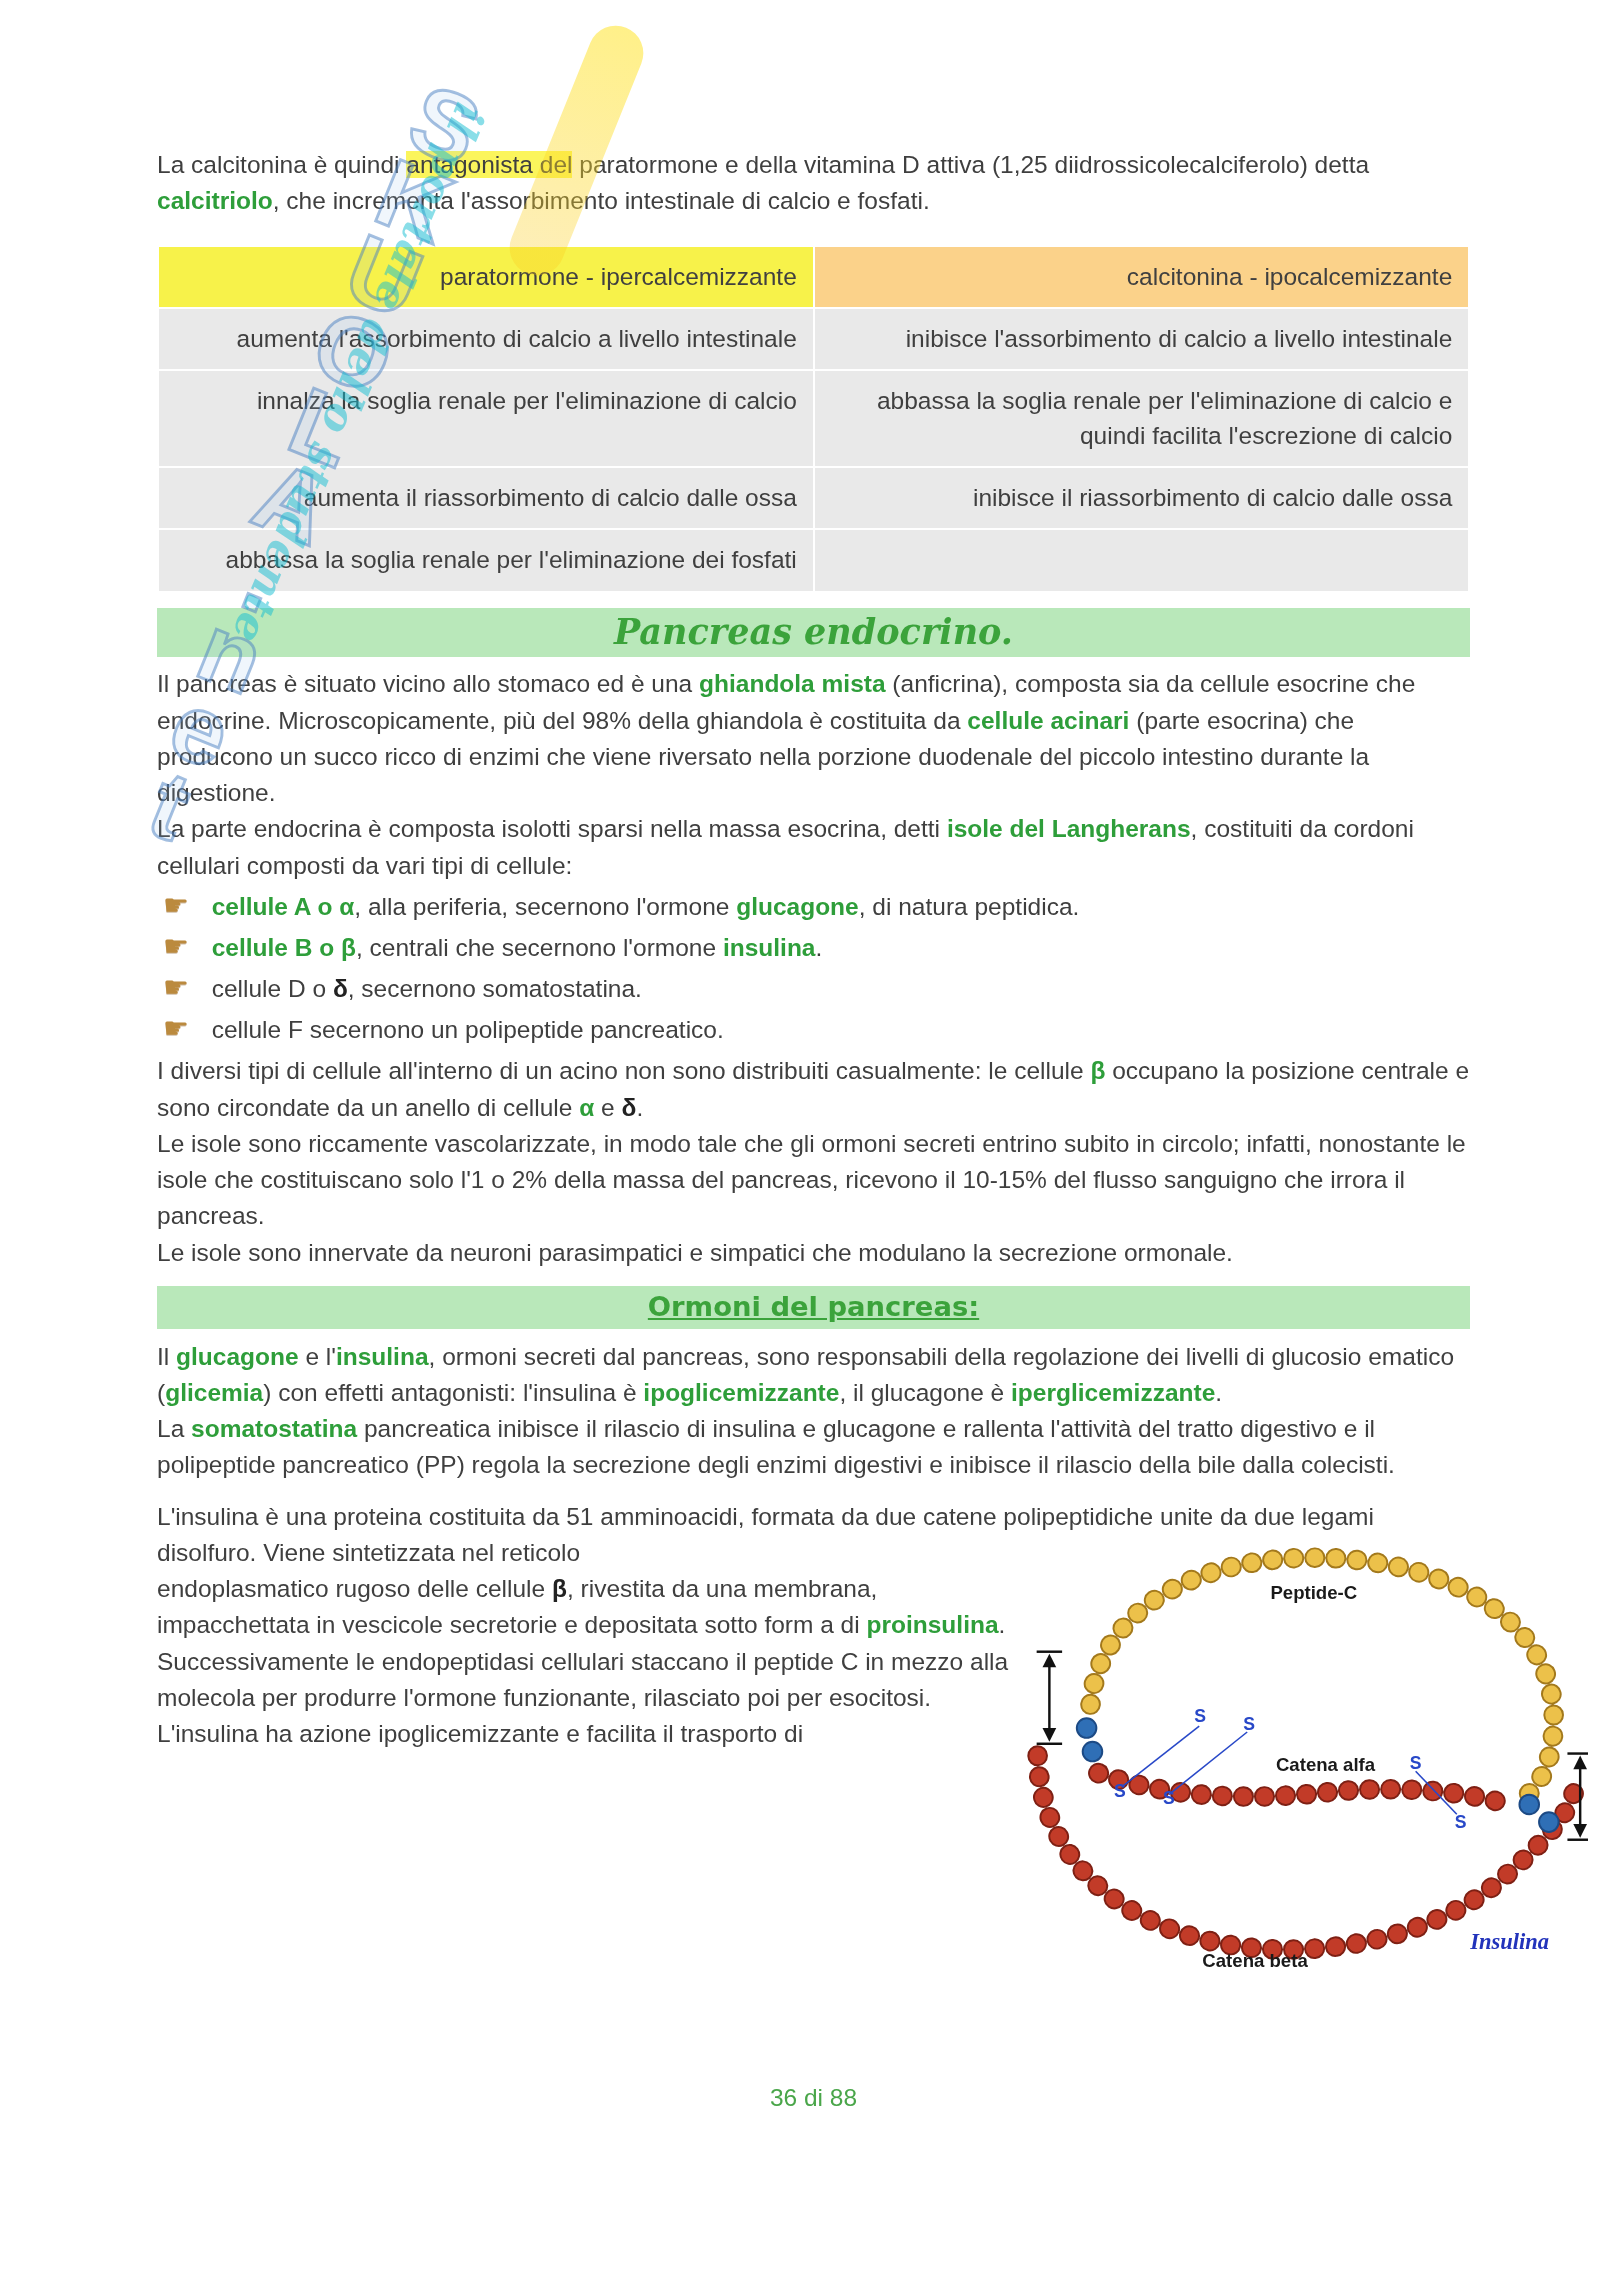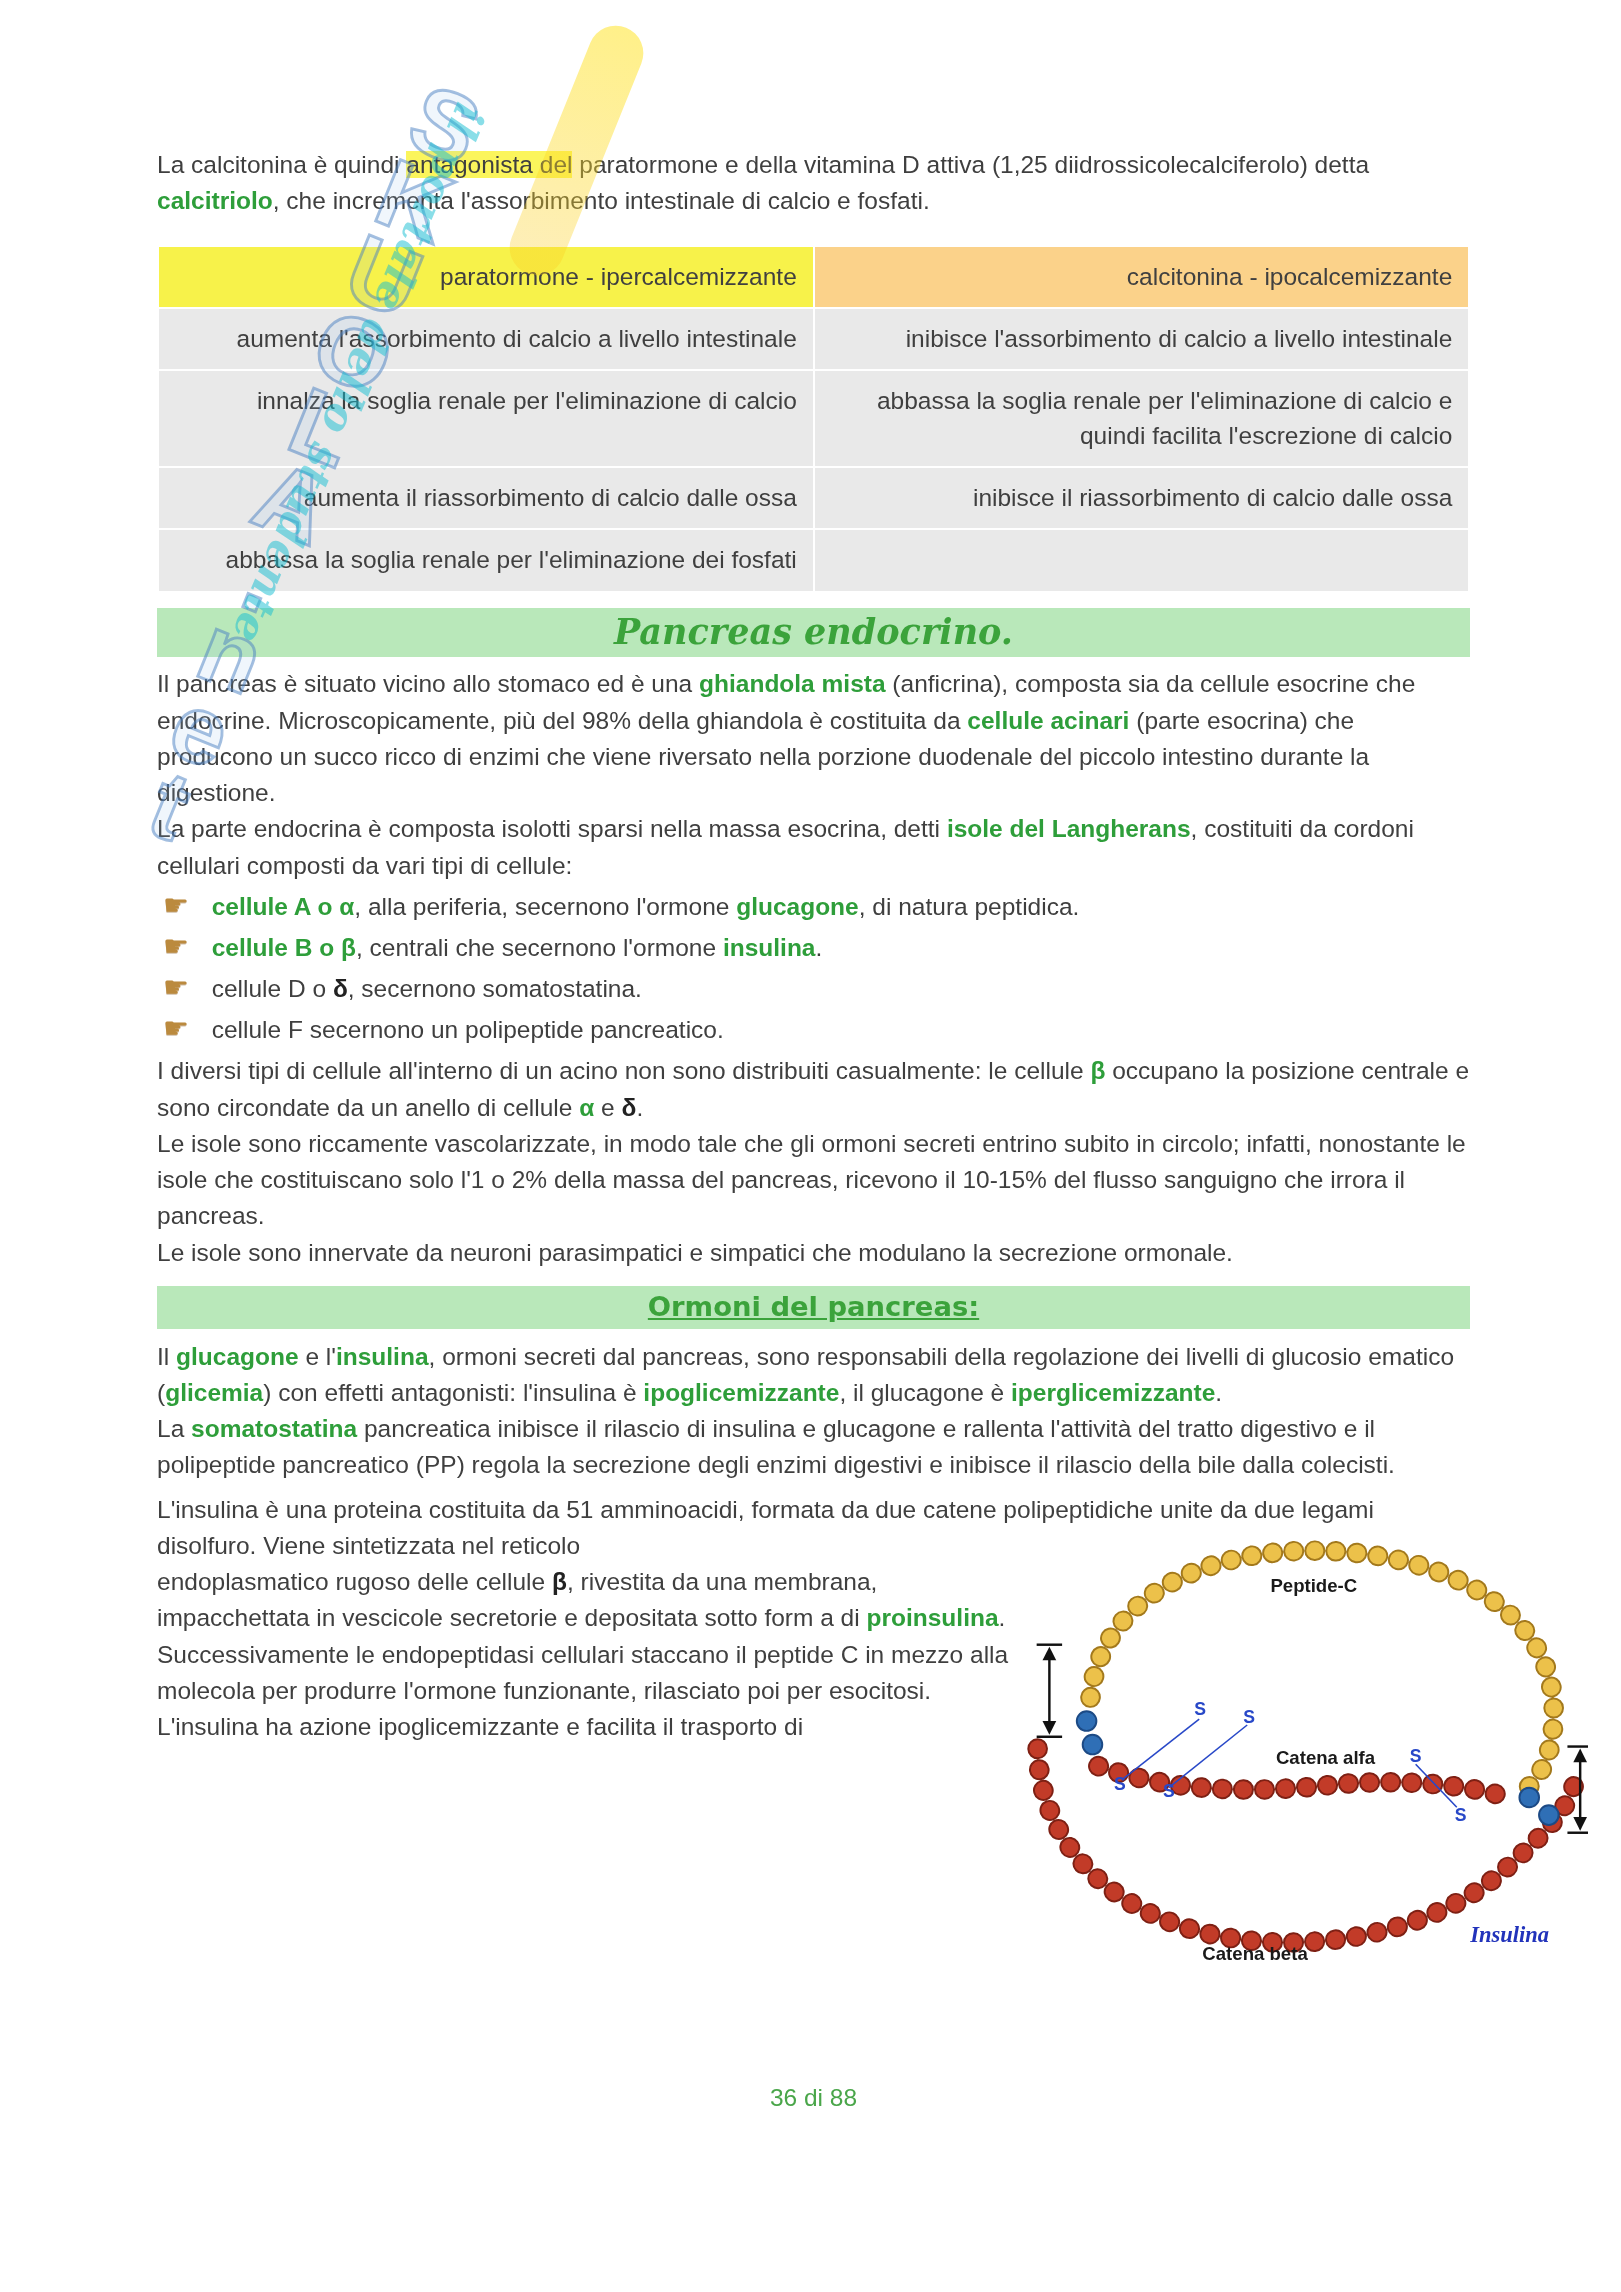--- a/index.html
+++ b/index.html
@@ -60,21 +60,21 @@
   
   .bullets{margin:2px 0}
   .bullet{display:flex;align-items:flex-start;gap:11.8px;margin:4.9px 0;padding-left:5.9px}
   .hand-icon{
     font-size:29px;line-height:1.15;color:#bb8a3e;width:37px;flex:0 0 37px;
     text-shadow:0 1px 0 rgba(120,70,10,.35);
   }
   .bullet-text{flex:1}
 
   
-  .p9{position:relative;margin-top:8px}
+  .p9{position:relative;margin-top:15px}
   .p9b{width:863px}
   .figure{position:absolute;top:39px;right:-118px;width:568px;height:436px}
   .beads{fill:none;stroke-linecap:round;stroke-dasharray:0.5 21}
   .beads-outline{fill:none;stroke-linecap:round;stroke-dasharray:0.5 21}
   .y-out{stroke:#a3791c;stroke-width:21}
   .y-top{stroke:#ecc14a;stroke-width:17}
   .r-out{stroke:#7e2014;stroke-width:21}
   .r-top{stroke:#c23b28;stroke-width:17}
   .fig-label{font:bold 19px "Liberation Sans",sans-serif;fill:#1a1a1a}
   .fig-label-blue{font:italic bold 23px "Liberation Serif",serif;fill:#2233bb}

